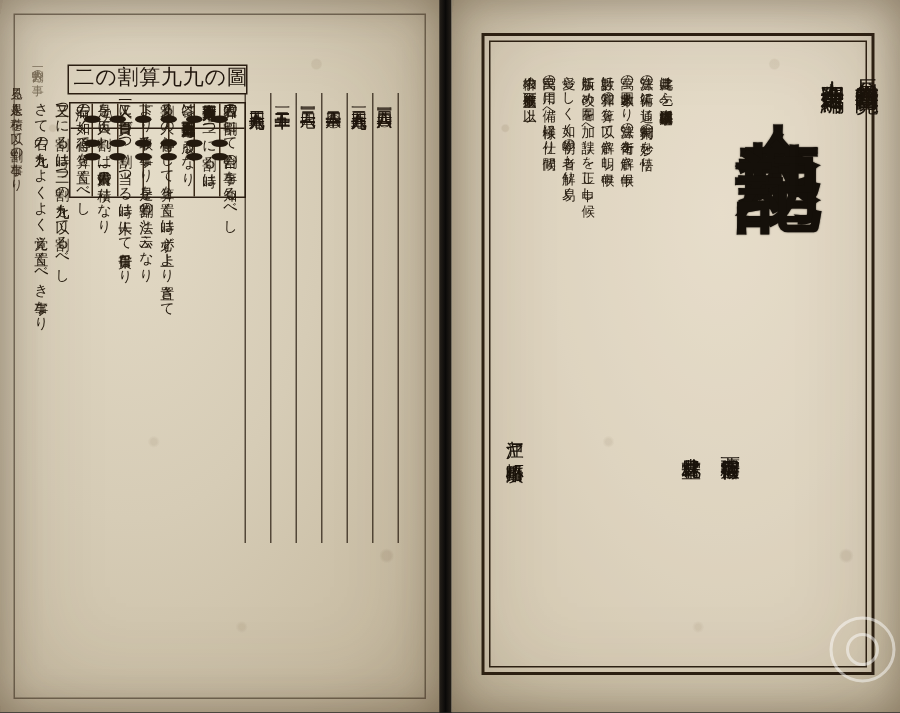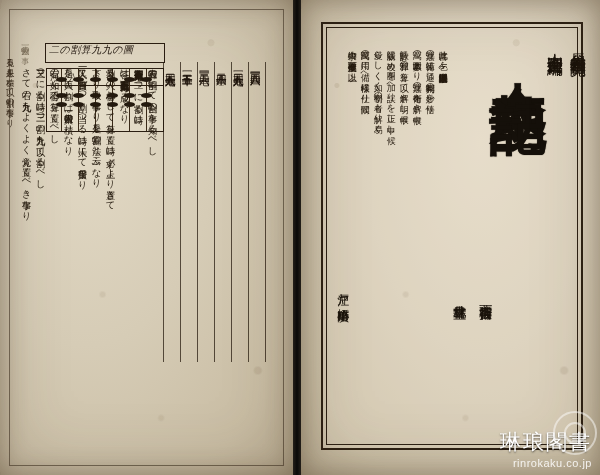--- a/index.html
+++ b/index.html
@@ -109,25 +109,24 @@
     position: absolute;
     left: 45px; top: 43px;
     width: 118px; height: 18px;
     border: 1px solid #2b1e12;
     background: rgba(225,216,196,0.45);
   }
   .tbl-caption .vtext {
     position: absolute;
     left: 3px; top: 1px;
     height: 15px;
-    font-size: 10px;
+    font-size: 14px;
     writing-mode: horizontal-tb;
     text-orientation: mixed;
     letter-spacing: .5px;
-    font-style: italic;
   }
   
   .soroban {
     position: absolute;
     left: 46px; top: 68px;
     width: 116px; height: 62px;
     border: 1px solid #2b1e12;
     background: rgba(230,222,203,0.55);
   }
   .soroban .beam {
@@ -476,19 +475,15 @@
     </div>
 
     <div class="vtext r-pub1">書肆北林堂</div>
     <div class="vtext r-pub2">西宮彌兵衞板行</div>
     <div class="vtext r-pub3">江戸ヤ橋廣小路町</div>
 
     <div class="grain"></div>
     <div class="edgeshade"></div>
   </div>
 
-  <div class="wm">
-    <div class="wm-main">琳琅閣書</div>
-    <div class="wm-sub">rinrokaku.co.jp</div>
-  </div>
   <div class="wm-seal"></div>
 
 </div>
 
 </body></html>

